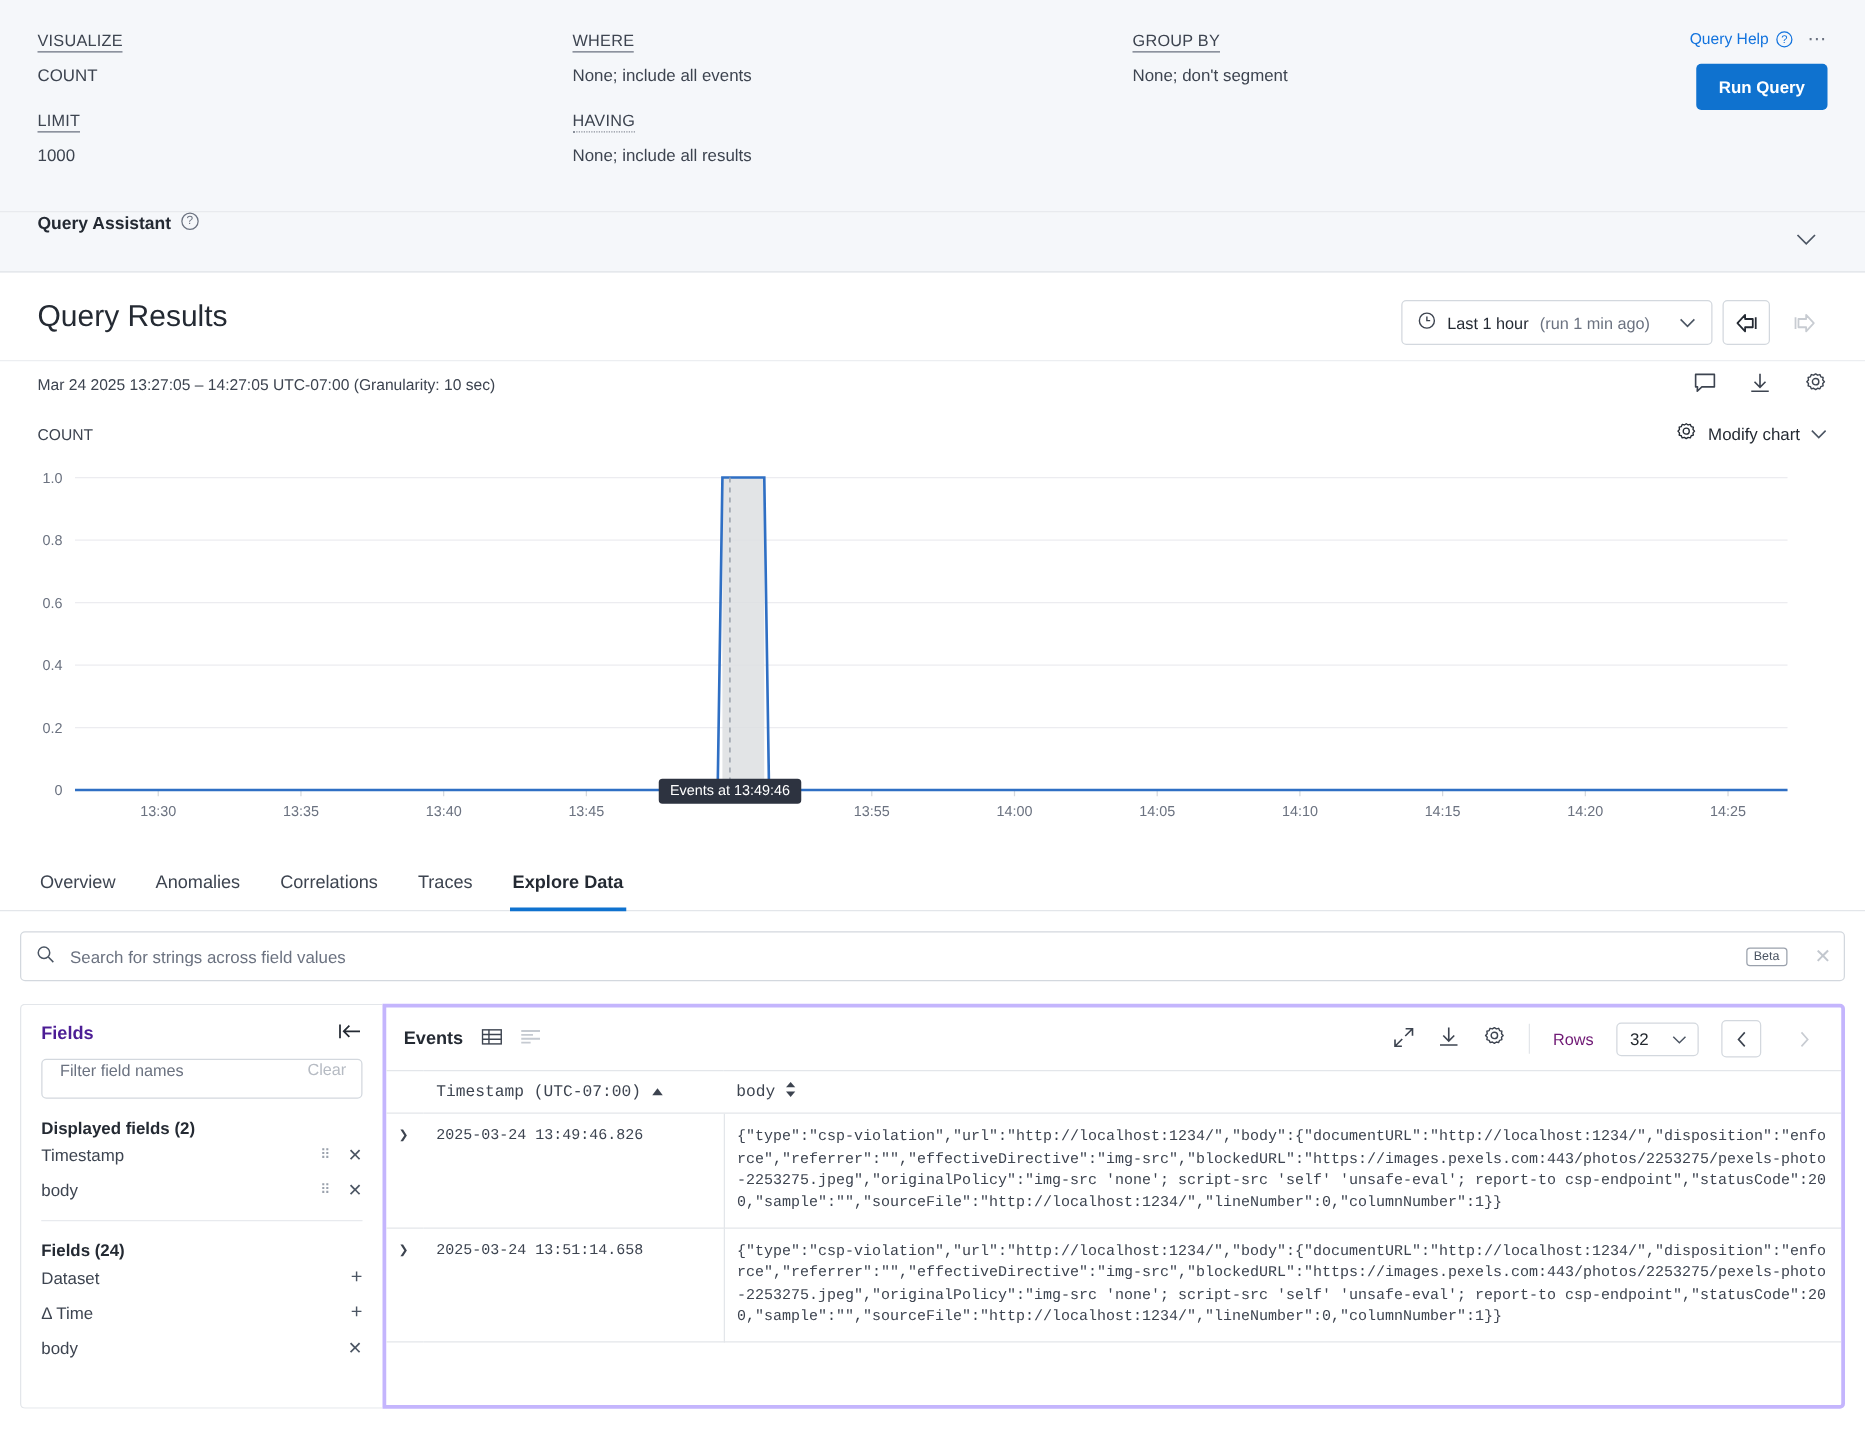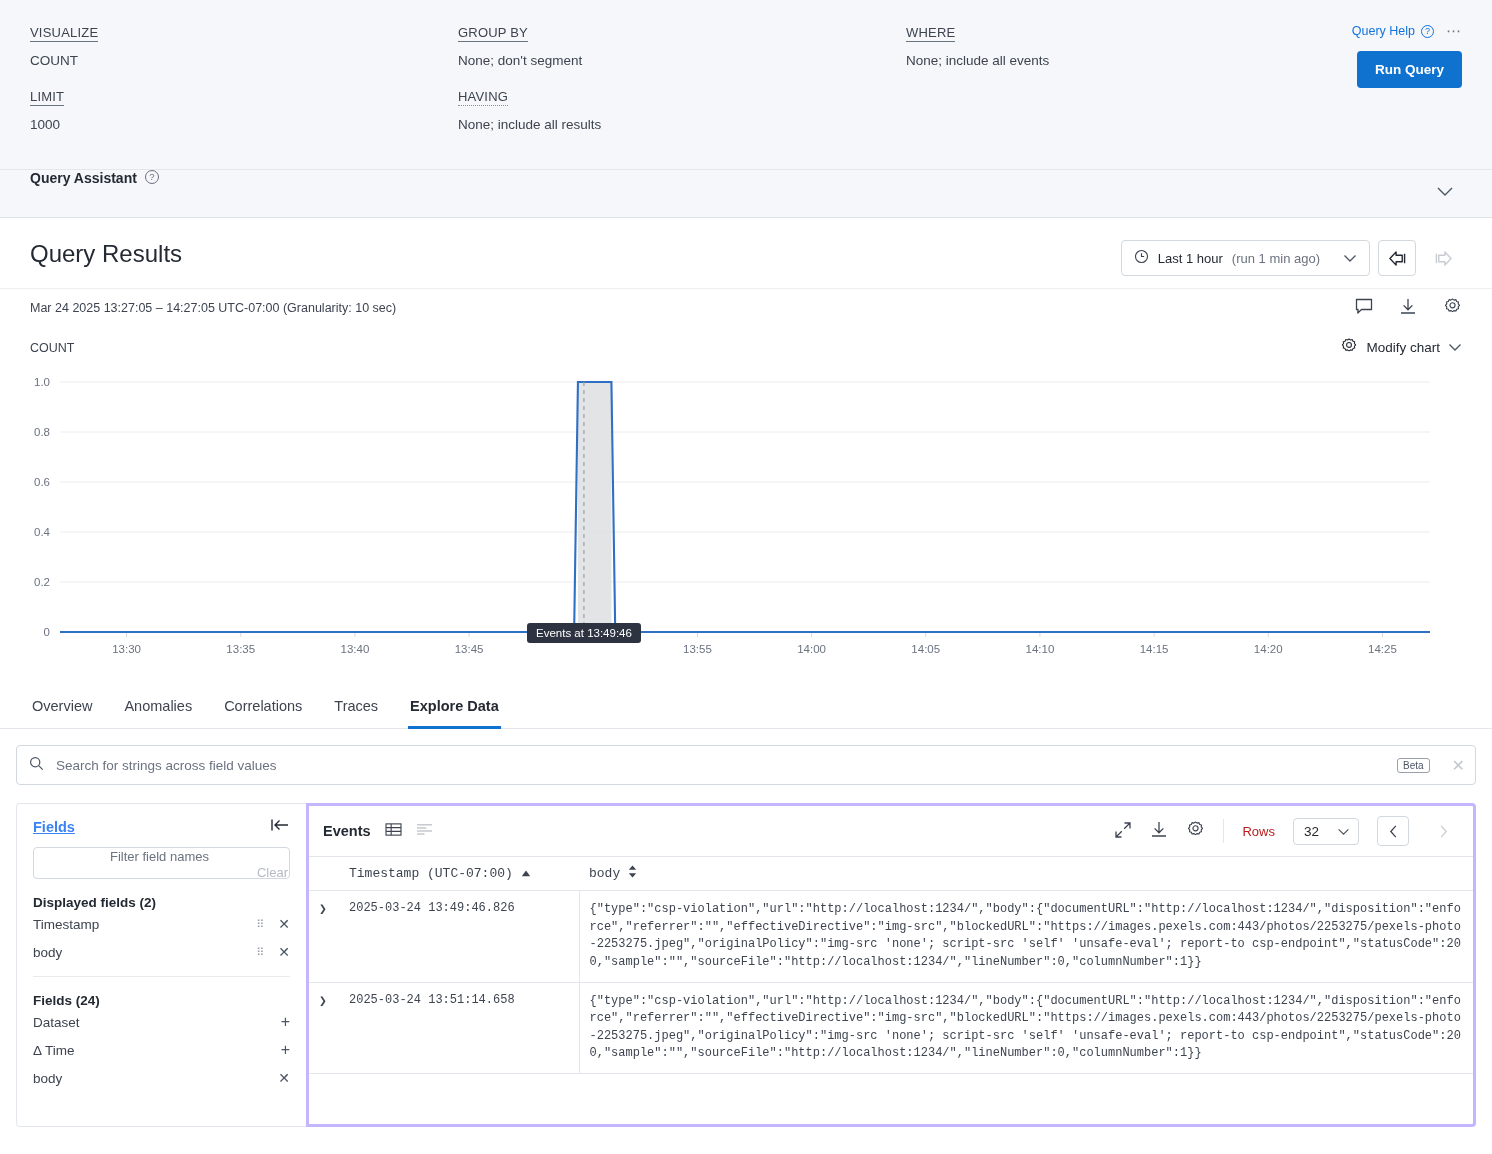--- a/index.html
+++ b/index.html
@@ -190,26 +190,26 @@
   }
   .fields-panel {
     width: 290px; flex: 0 0 290px;
     border: 1px solid #e3e6ea; border-radius: 4px 0 0 4px;
     border-right: none;
     background: #fff;
     padding: 14px 16px 0 16px;
     height: 324px;
   }
   .fields-head { display: flex; align-items: center; justify-content: space-between; }
-  .fields-title { font-size: 14.5px; font-weight: bold; color: #3b82f6; text-decoration: underline; }
+  .fields-title { font-size: 14.5px; font-weight: bold; color: #4c1d95; }
   .collapse-icon { color: #242a33; cursor: pointer; font-size: 14px; }
   .filter-box {
-    display: flex; align-items: flex-end;
+    display: flex; align-items: flex-start;
     border: 1px solid #d3d8de; border-radius: 4px;
-    height: 32px; padding: 0 1px; margin-top: 12px; flex-direction: column;
+    height: 32px; padding: 0 12px; margin-top: 12px;
   }
   .filter-input {
     flex: 1; border: none; outline: none; background: transparent;
     font-family: "Liberation Sans", sans-serif; font-size: 13px; color: #242a33;
   }
   .filter-input::placeholder { color: #6b7280; }
   .clear-link { font-size: 13px; color: #b6bbc3; cursor: pointer; }
   .section-title { font-size: 13.5px; font-weight: bold; color: #242a33; margin-top: 16px; }
   .field-row {
     display: flex; align-items: center; justify-content: space-between;
@@ -227,21 +227,21 @@
     background: #fff; height: 324px; overflow: hidden;
   }
   .events-head {
     display: flex; align-items: center; justify-content: space-between;
     padding: 10px 14px 10px 14px;
   }
   .events-left { display: flex; align-items: center; gap: 14px; }
   .events-title { font-size: 14.5px; font-weight: bold; color: #242a33; }
   .events-right { display: flex; align-items: center; gap: 18px; }
   .vsep { width: 1px; height: 24px; background: #e3e6ea; }
-  .rows-label { font-size: 13px; color: #b91c1c; }
+  .rows-label { font-size: 13px; color: #701a75; }
   .rows-select {
     display: flex; align-items: center; gap: 18px;
     border: 1px solid #d3d8de; border-radius: 4px;
     padding: 5px 8px 5px 10px; font-size: 13.5px; cursor: pointer;
   }
   .pg-btn {
     width: 32px; height: 30px; border: 1px solid #d3d8de; border-radius: 4px;
     display: flex; align-items: center; justify-content: center; cursor: pointer; color: #3d4450;
   }
   .pg-btn.disabled { border-color: transparent; color: #c8ccd2; cursor: default; }
@@ -271,26 +271,26 @@
 </head>
 <body>
 
 <div class="query-header">
   <div class="query-grid">
     <div class="q-cell">
       <div class="q-cell-head"><span class="q-label solid">VISUALIZE</span></div>
       <div class="q-value">COUNT</div>
     </div>
     <div class="q-cell">
+      <div class="q-cell-head"><span class="q-label solid">WHERE</span></div>
+      <div class="q-value">None; include all events</div>
+    </div>
+    <div class="q-cell">
       <div class="q-cell-head"><span class="q-label solid">GROUP BY</span></div>
       <div class="q-value">None; don't segment</div>
-    </div>
-    <div class="q-cell">
-      <div class="q-cell-head"><span class="q-label solid">WHERE</span></div>
-      <div class="q-value">None; include all events</div>
     </div>
     <div></div>
 
     <div class="q-cell">
       <div class="q-cell-head"><span class="q-label solid">LIMIT</span></div>
       <div class="q-value">1000</div>
     </div>
     <div class="q-cell">
       <div class="q-cell-head"><span class="q-label dotted">HAVING</span></div>
       <div class="q-value">None; include all results</div>

